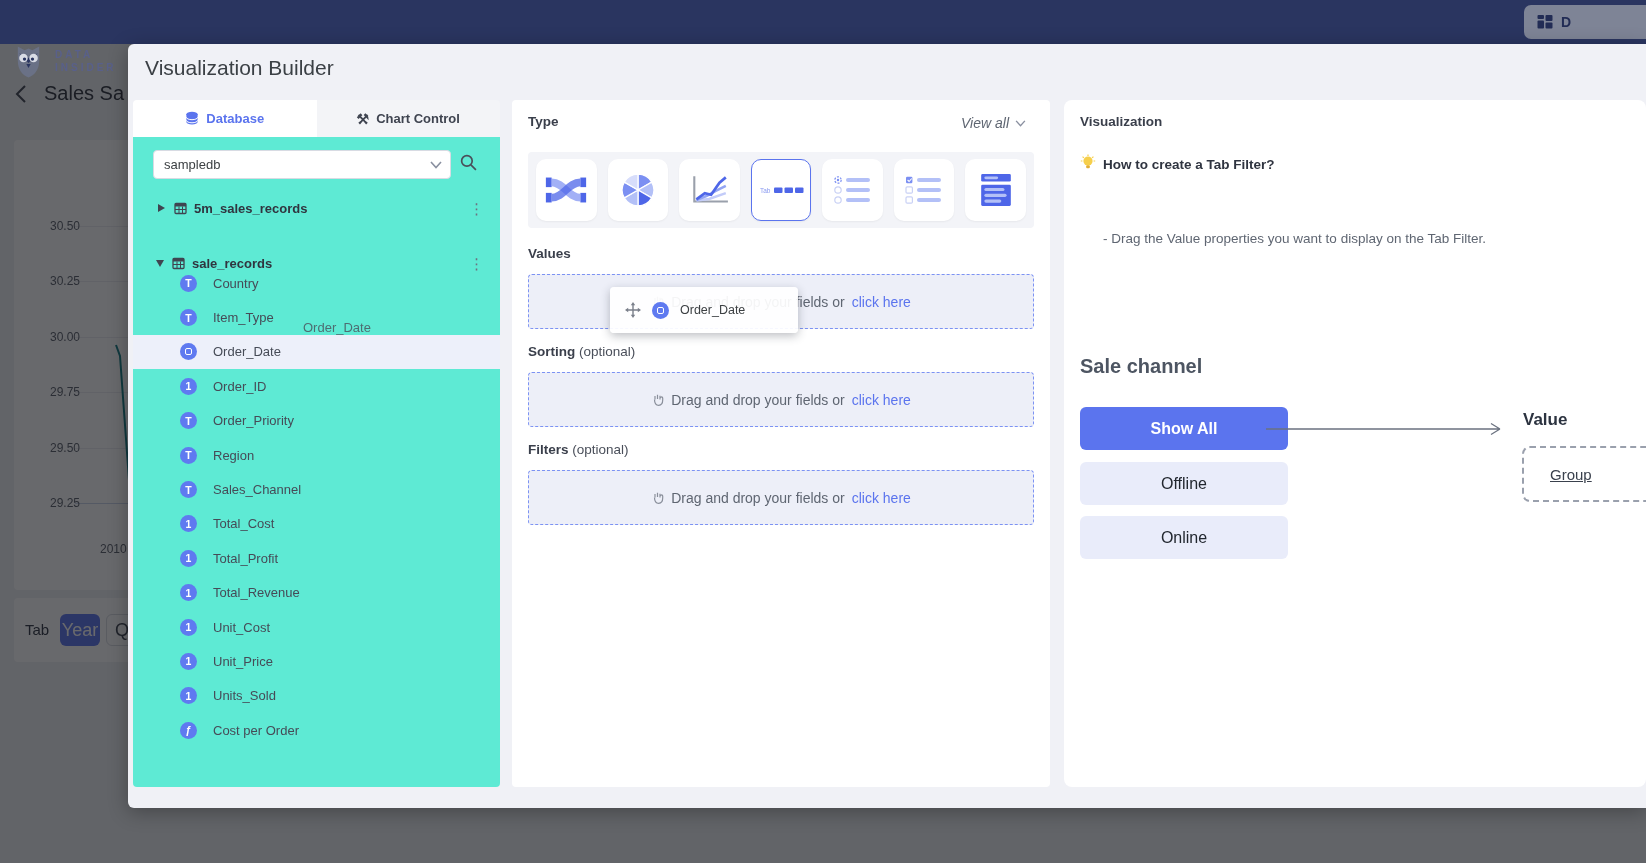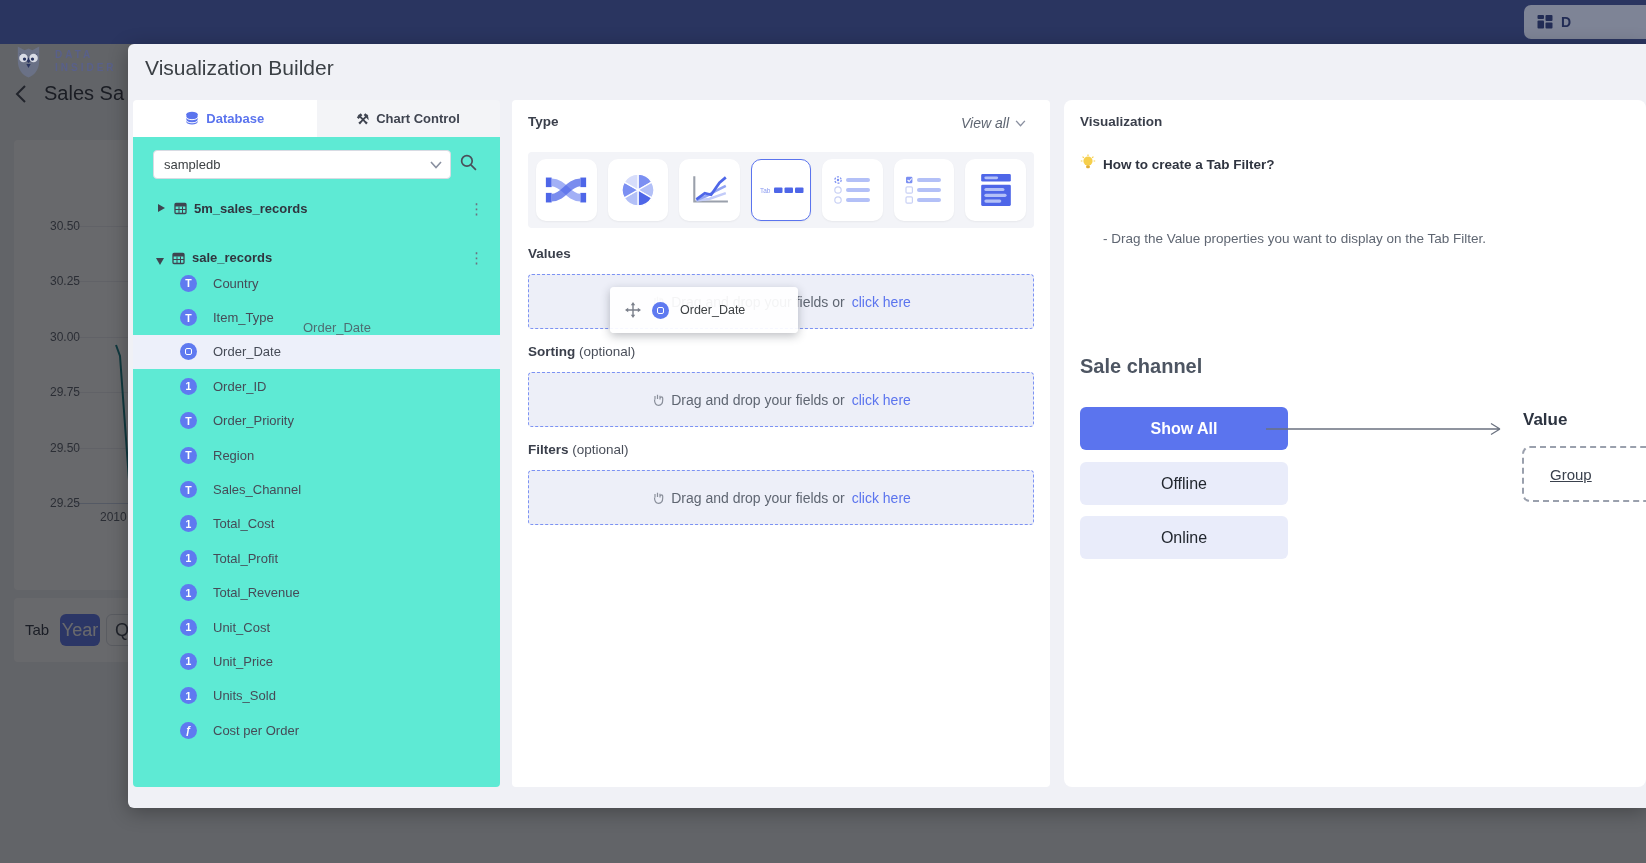--- a/index.html
+++ b/index.html
@@ -18,21 +18,21 @@
 
   
   .overlay { position:absolute; left:0; top:44px; width:1646px; height:819px; background:rgba(16,17,22,.63); z-index:20; }
 
   
   .bg-title-row { position:absolute; left:12px; top:82px; display:flex; align-items:center; gap:14px; }
   .bg-title { font-size:20px; color:#2e333d; white-space:nowrap; }
   .card { position:absolute; background:#fff; border-radius:4px; }
   .ytick { position:absolute; left:20px; width:46px; text-align:right; font-size:12px; color:#5a5f6a; }
   .gridline { position:absolute; left:61px; right:10px; height:1px; background:#ededf1; }
-  .xtick { position:absolute; font-size:12px; color:#5a5f6a; }
+  .xtick { position:absolute; font-size:12px; color:#5a5f6a;margin-top:32px; }
   .bg-foot-label { font-size:15px; color:#2f3542; }
   .bg-btn { position:absolute; top:16px; height:32px; border-radius:6px; font-size:18px;
             display:flex; align-items:center; justify-content:center; }
   .bg-btn.sel { background:#5b74ee; color:#fff; }
   .bg-btn.plain { background:#fff; border:1px solid #d8dbe2; color:#3f4450; }
 
   
   .modal { position:absolute; left:128px; top:44px; width:1518px; height:764px; background:#f0f1f6;
            border-radius:6px 0 0 6px; z-index:40; box-shadow:0 4px 20px rgba(0,0,0,.3); }
   .modal-title { position:absolute; left:17px; top:12px; font-size:21px; color:#3b4045; }
@@ -201,21 +201,21 @@
       <span class="tbl-icon">
         <svg width="13" height="13" viewBox="0 0 13 13">
             <rect x="1" y="1.5" width="11" height="10" rx="1" fill="none" stroke="#3f4450" stroke-width="1.3"></rect>
             <rect x="1" y="1.5" width="11" height="3" fill="#3f4450"></rect>
             <path d="M1 7.5 H12 M5 4.5 V11.5 M8.5 4.5 V11.5" stroke="#3f4450" stroke-width="1"></path>
           </svg>
       </span>
       <span class="tbl-name">5m_sales_records</span>
       <span class="kebab">⋮</span>
     </div>
-    <div class="tree-row" style="top:100px;align-items:flex-end;">
+    <div class="tree-row" style="top:112px;">
       <span class="caret-d"></span>
       <span class="tbl-icon" style="margin-left:8px;">
         <svg width="13" height="13" viewBox="0 0 13 13">
             <rect x="1" y="1.5" width="11" height="10" rx="1" fill="none" stroke="#3f4450" stroke-width="1.3"></rect>
             <rect x="1" y="1.5" width="11" height="3" fill="#3f4450"></rect>
             <path d="M1 7.5 H12 M5 4.5 V11.5 M8.5 4.5 V11.5" stroke="#3f4450" stroke-width="1"></path>
           </svg>
       </span>
       <span class="tbl-name">sale_records</span>
       <span class="kebab">⋮</span>

